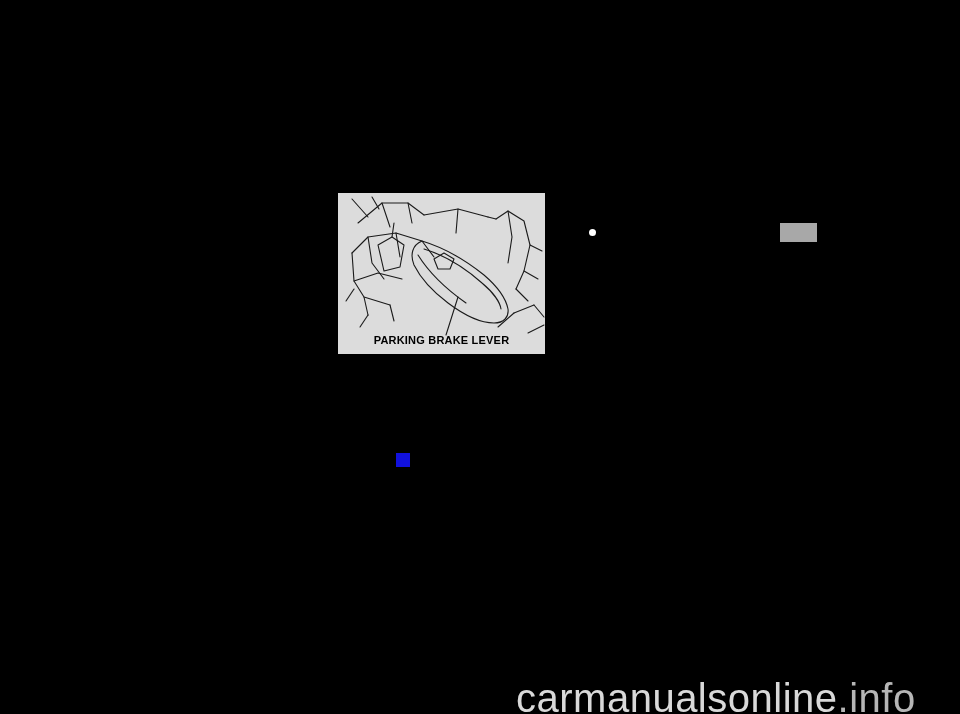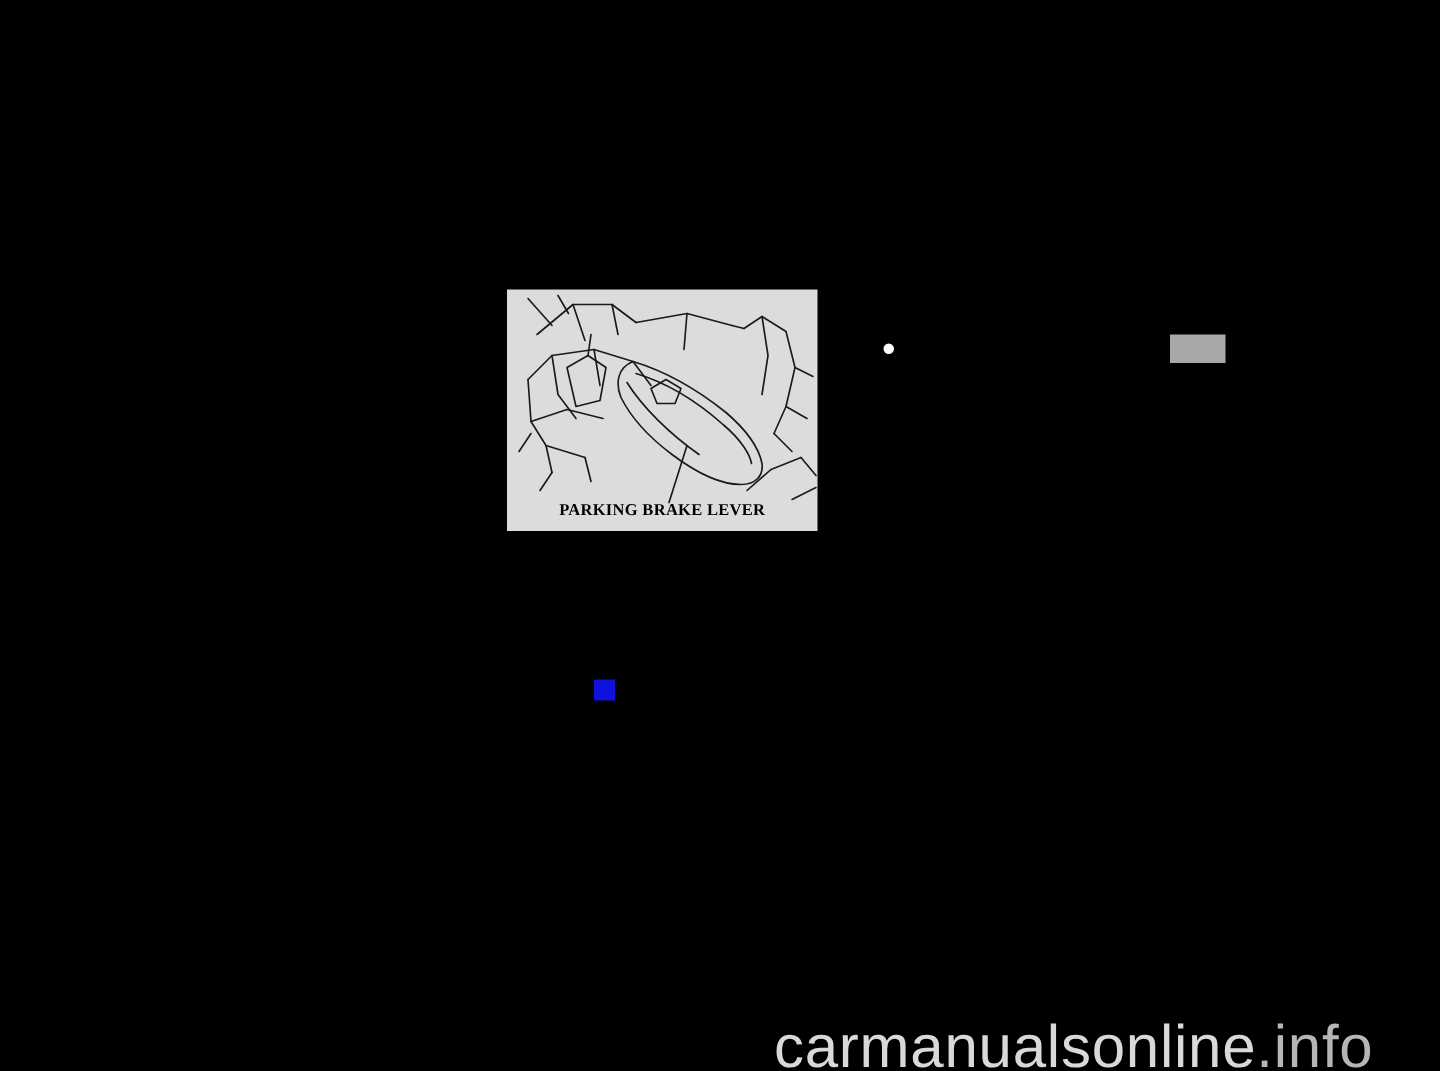--- a/index.html
+++ b/index.html
@@ -43,21 +43,21 @@
   #figure-caption {
     position: absolute;
     left: 0;
     right: 0;
     bottom: 8px;
     text-align: center;
     font-size: 11px;
     font-weight: bold;
     color: #000000;
     letter-spacing: 0.2px;
-    font-family: Liberation Serif, serif;
+    font-family: Liberation Sans, sans-serif;
   }
 
   
   #bullet-dot {
     position: absolute;
     left: 589px;
     top: 229px;
     width: 7px;
     height: 7px;
     border-radius: 50%;

